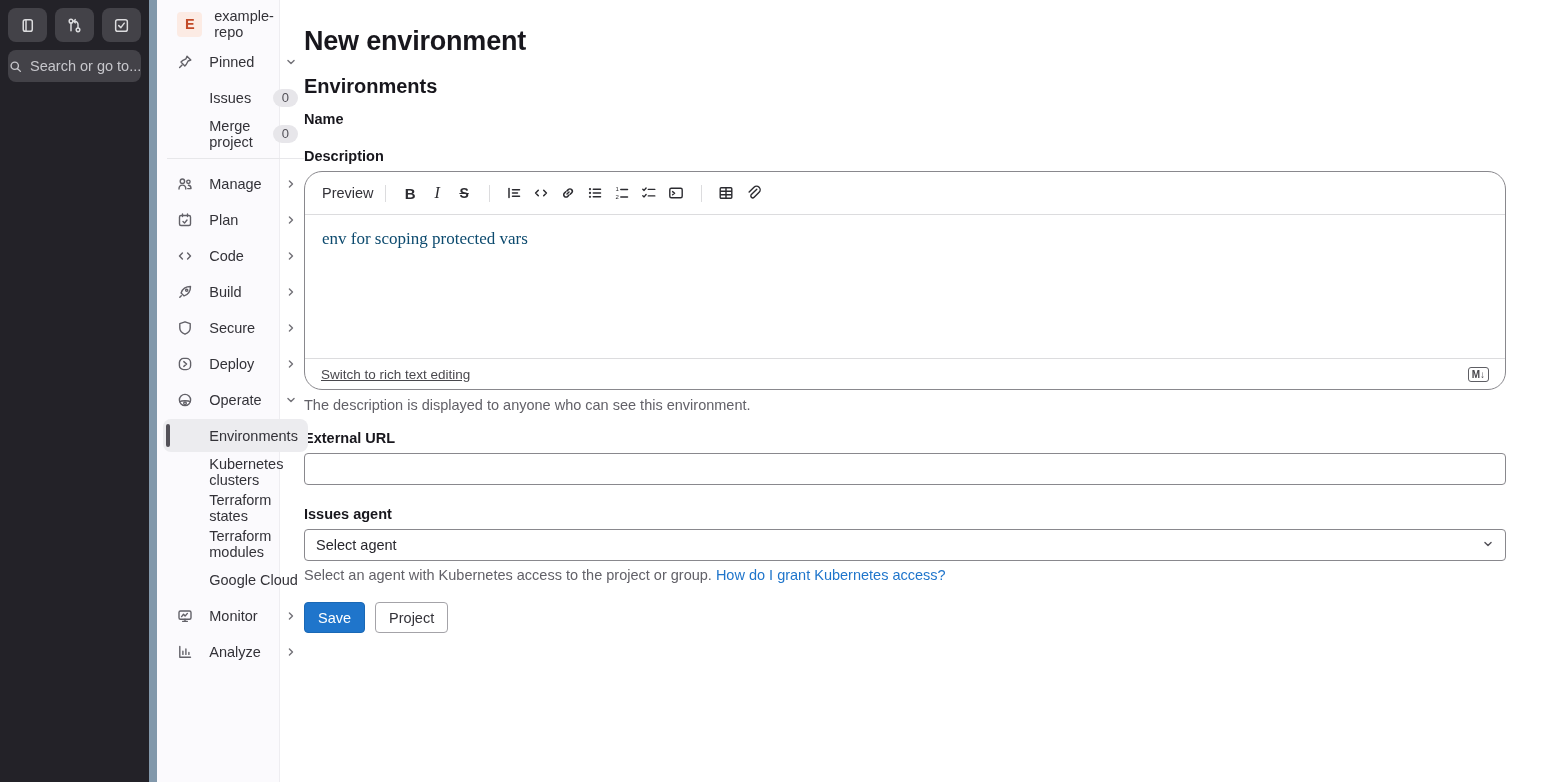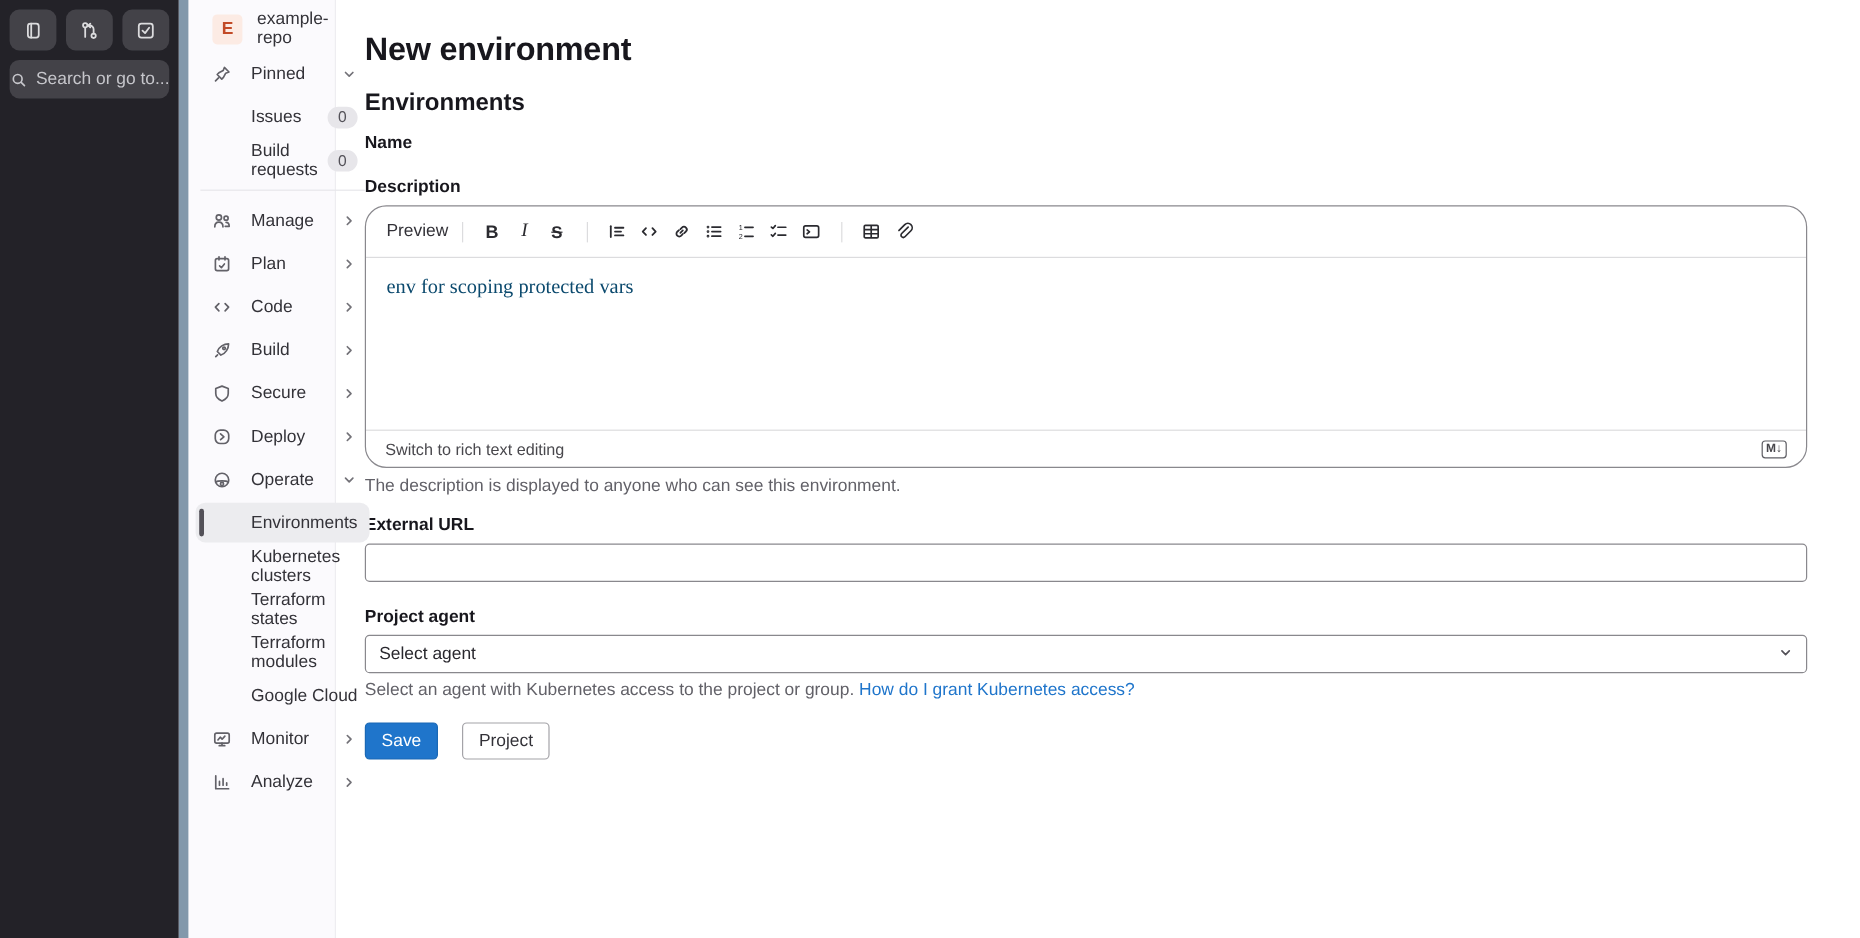--- a/index.html
+++ b/index.html
@@ -42,28 +42,28 @@
   .md-editor { border:1px solid #89888d; border-radius:18px; background:#fff; }
   .md-toolbar { display:flex; align-items:center; height:43px; padding:0 17px; border-bottom:1px solid #dcdcde; }
   .md-preview { font-size:14.5px; color:#333238; cursor:pointer; }
   .tb-sep { width:1px; height:17px; background:#dcdcde; margin:0 11px; }
   .tb-btn { width:27px; height:26px; display:flex; align-items:center; justify-content:center; color:#2b2b30; cursor:pointer; border-radius:4px; }
   .tb-bold { font-weight:700; font-size:15px; }
   .tb-italic { font-style:italic; font-family:"Liberation Serif", serif; font-size:16px; }
   .tb-strike { font-size:14px; text-decoration:line-through; font-weight:600; }
   .md-textarea { display:block; width:100%; height:143px; border:0; resize:none; padding:14px 17px; font-family:Liberation Serif, serif; font-size:17px; color:#0c4a6e; outline:none; background:transparent; }
   .md-footer { display:flex; align-items:center; height:31px; border-top:1px solid #dcdcde; padding:0 16px; }
-  .switch-link { font-size:13.5px; color:#49484d; cursor:pointer; }
+  .switch-link { font-size:13.5px; color:#49484d; cursor:pointer;text-decoration:underline; }
   .md-badge { margin-left:auto; border:1.5px solid #5e5e64; border-radius:3px; font-size:10px; font-weight:700; color:#48474c; padding:0 3px; line-height:13px; cursor:pointer; }
 
   .select-wrap { position:relative; }
   select.agent-select { appearance:none; -webkit-appearance:none; width:100%; height:32px; border:1px solid #89888d; border-radius:4px; padding:0 11px; font-size:14.5px; font-family:inherit; color:#28272d; background:#fff; }
   .select-chev { position:absolute; right:11px; top:8px; color:#535158; pointer-events:none; }
 
-  .actions { display:flex; gap:20px; margin-top:19px; }
+  .actions { display:flex; gap:10px; margin-top:19px; }
   .btn { height:31px; padding:0 13px; border-radius:4px; font-size:14.5px; display:flex; align-items:center; font-family:inherit; border:1px solid transparent; cursor:pointer; }
   .btn-primary { background:#1f75cb; color:#fff; border-color:#1a68b5; }
   .btn-default { background:#fff; color:#333238; border-color:#a4a3a8; }
 
   svg.i { display:block; }
 </style>
 </head>
 <body>
 
 <div class="app">
@@ -125,21 +125,21 @@
                 <path d="m4.5 6.2 3.5 3.5 3.5-3.5"></path>
               </svg>
             </span>
         </div>
 
         <div class="row sub">
           <span>Issues</span>
           <span class="badge">0</span>
         </div>
         <div class="row sub">
-          <span>Build requests</span>
+          <span>Merge project</span>
           <span class="badge">0</span>
         </div>
 
         <div class="sb-div"></div>
 
         <div class="row">
           <span class="ic">
               <svg class="i" width="16" height="16" viewBox="0 0 16 16" fill="none" stroke="currentColor" stroke-width="1.4" stroke-linecap="round" stroke-linejoin="round">
                 <circle cx="5.4" cy="5.2" r="2.2"></circle>
                 <path d="M2 13c0-2.4 1.5-3.9 3.4-3.9S8.8 10.6 8.8 13"></path>
@@ -383,21 +383,21 @@
       </div>
       <div class="help">The description is displayed to anyone who can see this environment.</div>
     </div>
 
     <div class="field" style="margin-top:17px;">
       <div class="field-label">External URL</div>
       <input class="text-input" type="text" value="" style="">
     </div>
 
     <div>
-      <div class="field-label">Project agent</div>
+      <div class="field-label">Issues agent</div>
       <div class="select-wrap">
         <select class="agent-select">
           <option>Select agent</option>
         </select>
         <span class="select-chev">
             <svg class="i" width="14" height="14" viewBox="0 0 16 16" fill="none" stroke="currentColor" stroke-width="1.6" stroke-linecap="round" stroke-linejoin="round">
               <path d="m4.5 6.2 3.5 3.5 3.5-3.5"></path>
             </svg>
           </span>
       </div>

